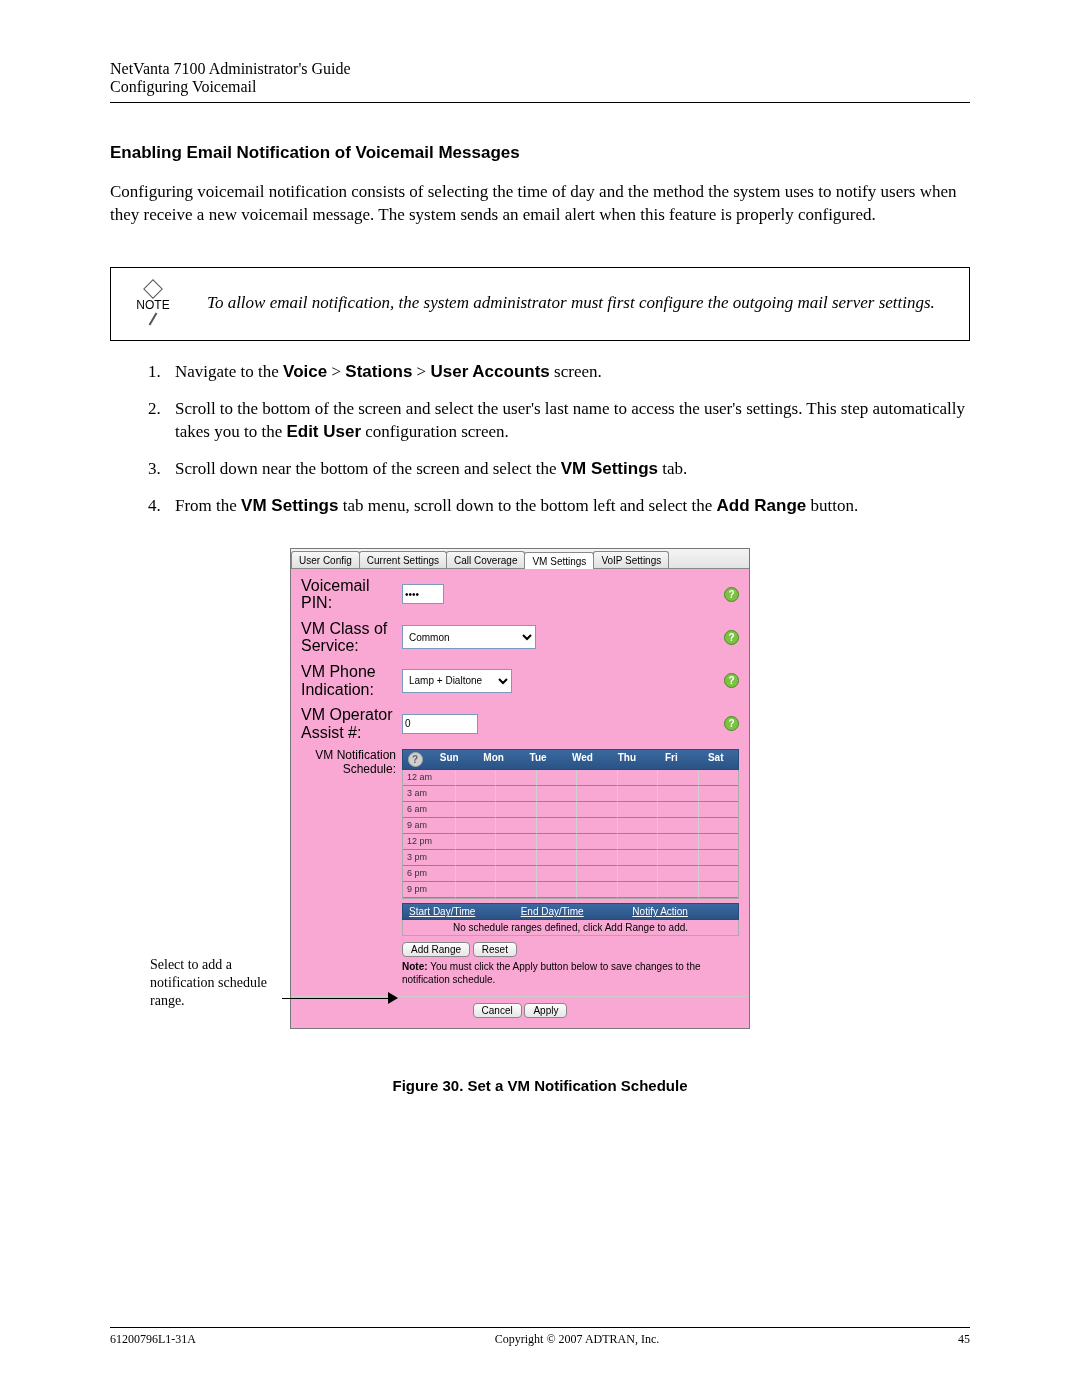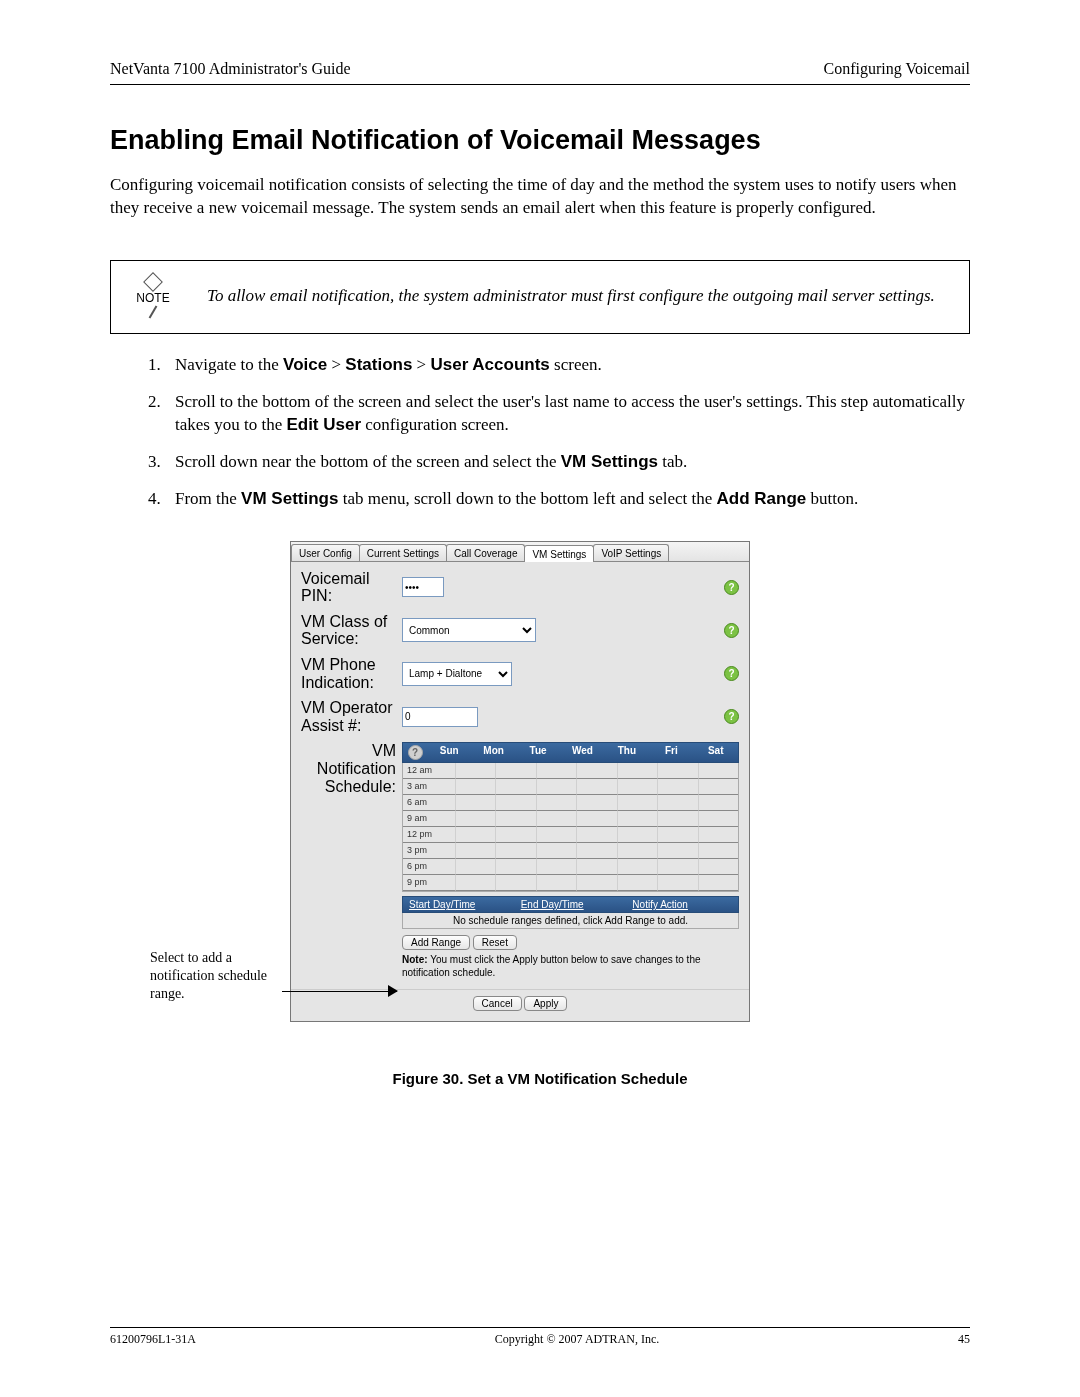--- a/index.html
+++ b/index.html
@@ -16,25 +16,26 @@
     padding: 60px 110px 50px 110px;
     box-sizing: border-box;
   }
   .header-row {
     display: flex;
     justify-content: space-between;
     font-size: 16px;
     border-bottom: 1px solid #000;
     padding-bottom: 6px;
     margin-bottom: 40px;
+    flex-direction: column;
   }
   h1.section-title {
     font-family: Arial, Helvetica, sans-serif;
     font-weight: bold;
-    font-size: 27px;
+    font-size: 17px;
     margin: 0 0 18px 0;
   }
   p.body {
     font-size: 17px;
     line-height: 1.35;
     margin: 0 0 30px 0;
   }
   .note-box {
     border: 1px solid #000;
     display: flex;
@@ -114,21 +115,21 @@
     width: 0;
     height: 0;
     border-left: 10px solid #000;
     border-top: 6px solid transparent;
     border-bottom: 6px solid transparent;
   }
   .app-window {
     margin-left: 180px;
     width: 458px;
     border: 1.5px solid #777;
-    background: #e5e5e5;
+    background: #f9a8d4;
     font-family: Verdana, Arial, sans-serif;
     font-size: 10px;
   }
   .tabs {
     display: flex;
     border-bottom: 1px solid #888;
     background: linear-gradient(#f4f4f4, #e4e4e4);
     padding-top: 2px;
   }
   .tab {
@@ -197,21 +198,21 @@
     height: 20px;
   }
   .schedule-row {
     display: flex;
     align-items: flex-start;
   }
   .schedule-row .label {
     width: 95px;
     text-align: right;
     padding-right: 6px;
-    font-size: 16px;
+    font-size: 12px;
     line-height: 1.1;
   }
   .schedule-body {
     flex: 1;
   }
   .day-header {
     display: flex;
     background: linear-gradient(#3b6aa0, #2a5285);
     color: #fff;
     font-weight: bold;

